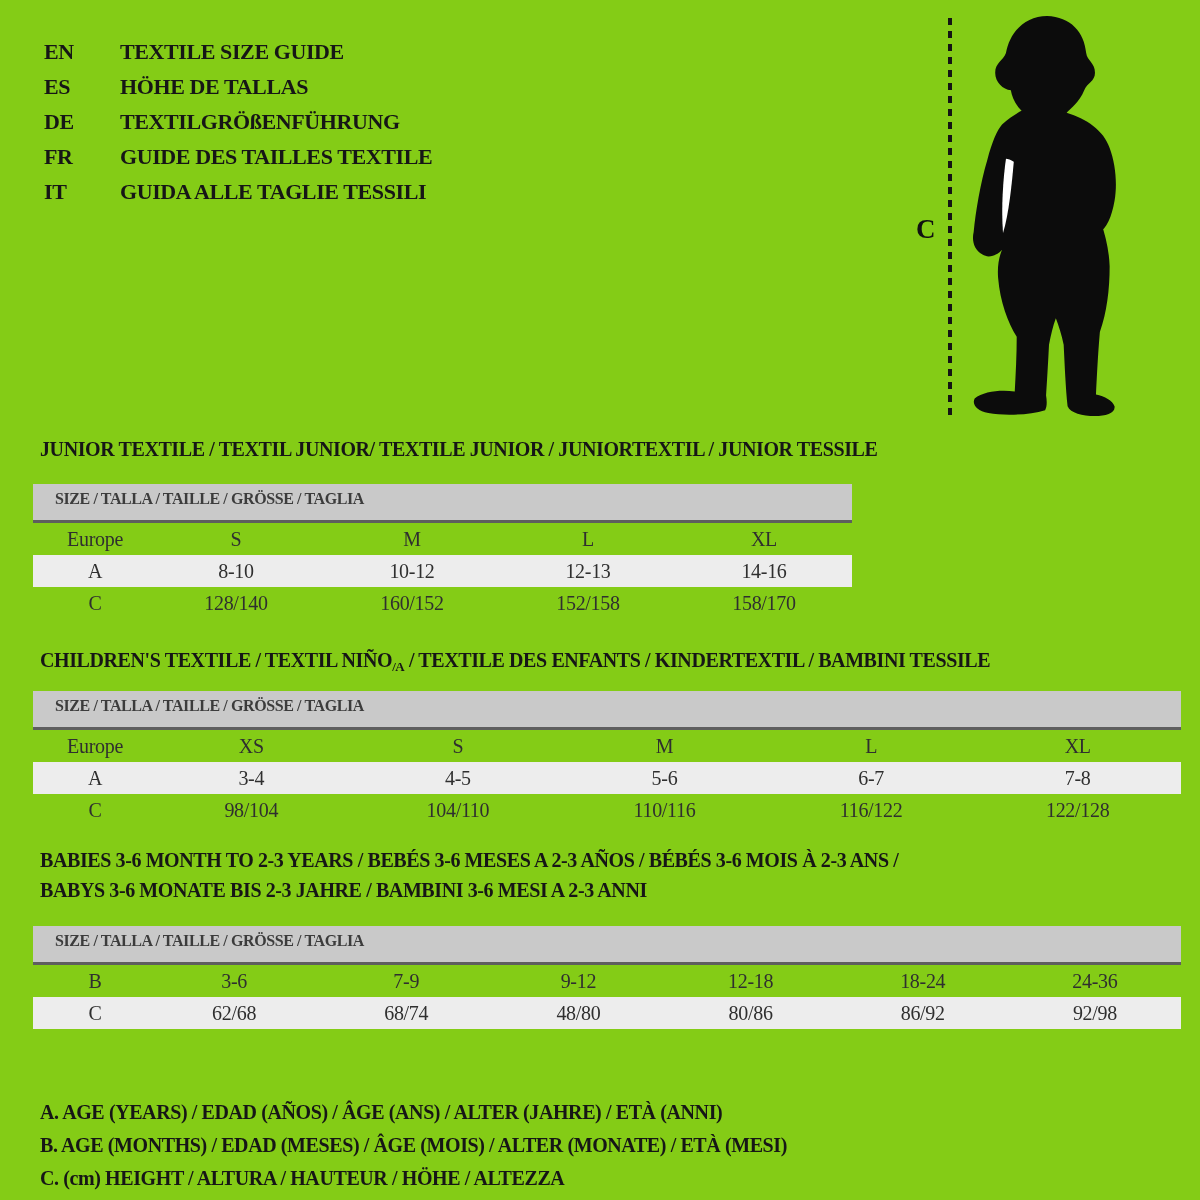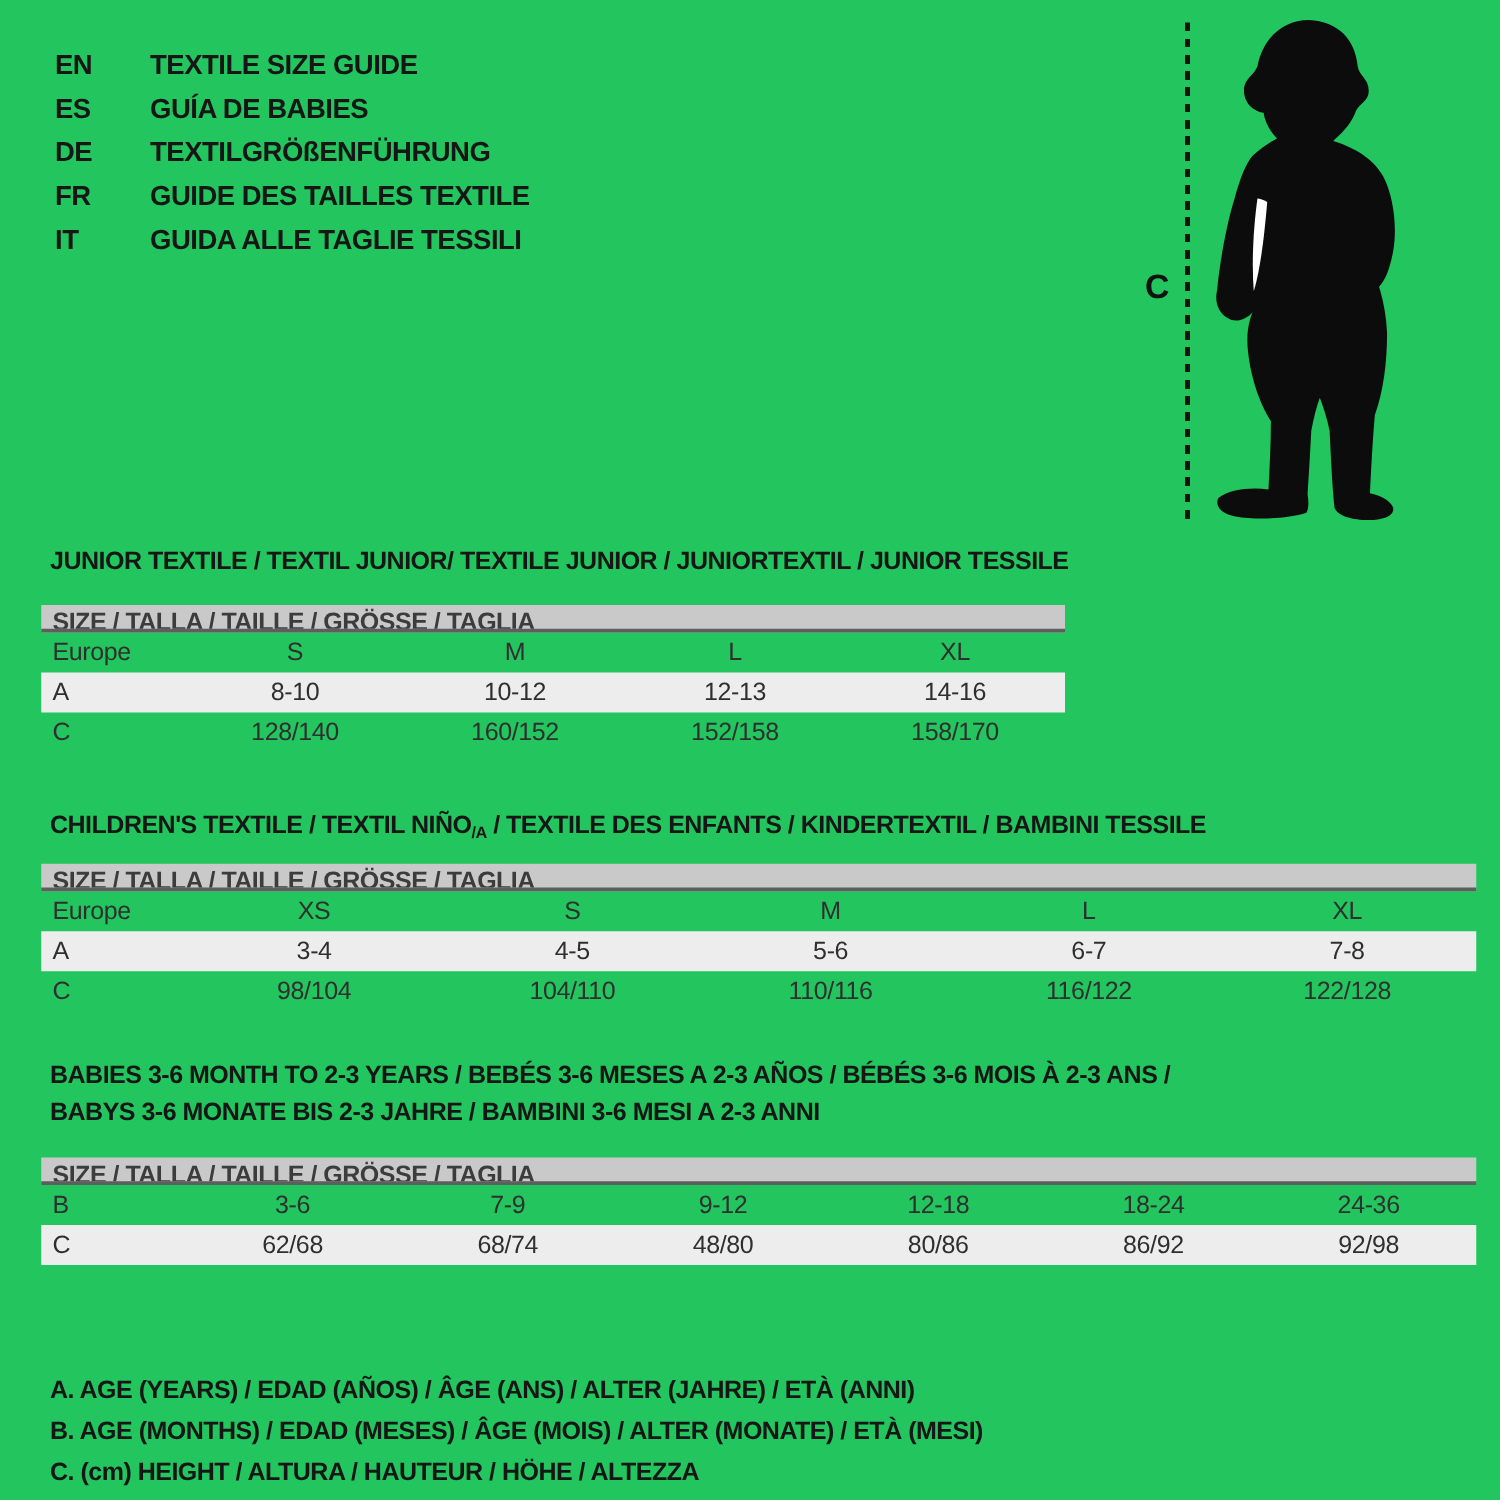--- a/index.html
+++ b/index.html
@@ -1,64 +1,64 @@
 <!DOCTYPE html>
 <html><head>
 <meta charset="utf-8">
 <style>
   html,body{margin:0;padding:0;background:#fff;}
   .page{
-    position:relative;width:1200px;height:1200px;background:#22c55e;overflow:hidden;
-    font-family:Liberation Sans, sans-serif;color:#1c1c1c;
+    position:relative;width:1200px;height:1200px;background:#84cc16;overflow:hidden;
+    font-family:Liberation Serif, serif;color:#1c1c1c;
   }
   
   .lang-block{position:absolute;left:44px;top:34px;}
   .lang-row{display:grid;grid-template-columns:76px auto;line-height:35px;
     font-size:22px;font-weight:bold;letter-spacing:-0.4px;}
   .lang-code{color:#161616;}
   .lang-title{color:#161616;white-space:nowrap;}
   
   .measure-label{position:absolute;left:916px;top:214px;font-size:27px;font-weight:bold;color:#111;}
   .dash-line{position:absolute;left:948px;top:18px;width:4px;height:400px;
     background:repeating-linear-gradient(to bottom,#141414 0 7px,transparent 7px 13px);}
   .baby-svg{position:absolute;left:958px;top:12px;}
   
   .sec-title{position:absolute;left:40px;margin:0;font-size:20px;font-weight:bold;
     letter-spacing:-0.4px;color:#161616;white-space:nowrap;line-height:30px;}
   .sub-part{font-size:13px;vertical-align:-4px;font-weight:bold;}
   
   .tbl{position:absolute;left:33px;}
-  .tbl-header{height:22px;line-height:29px;background:#c9c9c9;border-bottom:3px solid #5e5e5e;
-    padding-left:9px;font-size:20px;font-weight:bold;letter-spacing:-0.4px;color:#3c3c3c;
+  .tbl-header{height:39px;line-height:29px;background:#c9c9c9;border-bottom:3px solid #5e5e5e;
+    padding-left:22px;font-size:16px;font-weight:bold;letter-spacing:-0.4px;color:#3c3c3c;
     box-sizing:border-box;white-space:nowrap;overflow:hidden;}
   .trow{display:grid;align-items:center;height:32px;font-size:20px;color:#2f2f2f;letter-spacing:-0.3px;}
   .trow.shaded{background:#ededed;}
   .cols4{grid-template-columns:115px repeat(4,1fr);}
   .cols5{grid-template-columns:115px repeat(5,1fr);}
   .cols6{grid-template-columns:115px repeat(6,1fr);}
-  .rlabel{padding-left:9px;text-align:left;}
+  .rlabel{padding-left:9px;text-align:center;}
   .cell{text-align:center;}
   
   .legend{position:absolute;left:40px;top:1096px;}
   .legend-line{font-size:20px;font-weight:bold;letter-spacing:-0.4px;line-height:33px;
     color:#161616;white-space:nowrap;}
 </style>
 </head>
 <body>
 
 <div class="page">
 
   <div class="lang-block">
     <div class="lang-row">
       <span class="lang-code">EN</span>
       <span class="lang-title">TEXTILE SIZE GUIDE</span>
     </div>
     <div class="lang-row">
       <span class="lang-code">ES</span>
-      <span class="lang-title">GUÍA DE BABIES</span>
+      <span class="lang-title">HÖHE DE TALLAS</span>
     </div>
     <div class="lang-row">
       <span class="lang-code">DE</span>
       <span class="lang-title">TEXTILGRÖßENFÜHRUNG</span>
     </div>
     <div class="lang-row">
       <span class="lang-code">FR</span>
       <span class="lang-title">GUIDE DES TAILLES TEXTILE</span>
     </div>
     <div class="lang-row">

